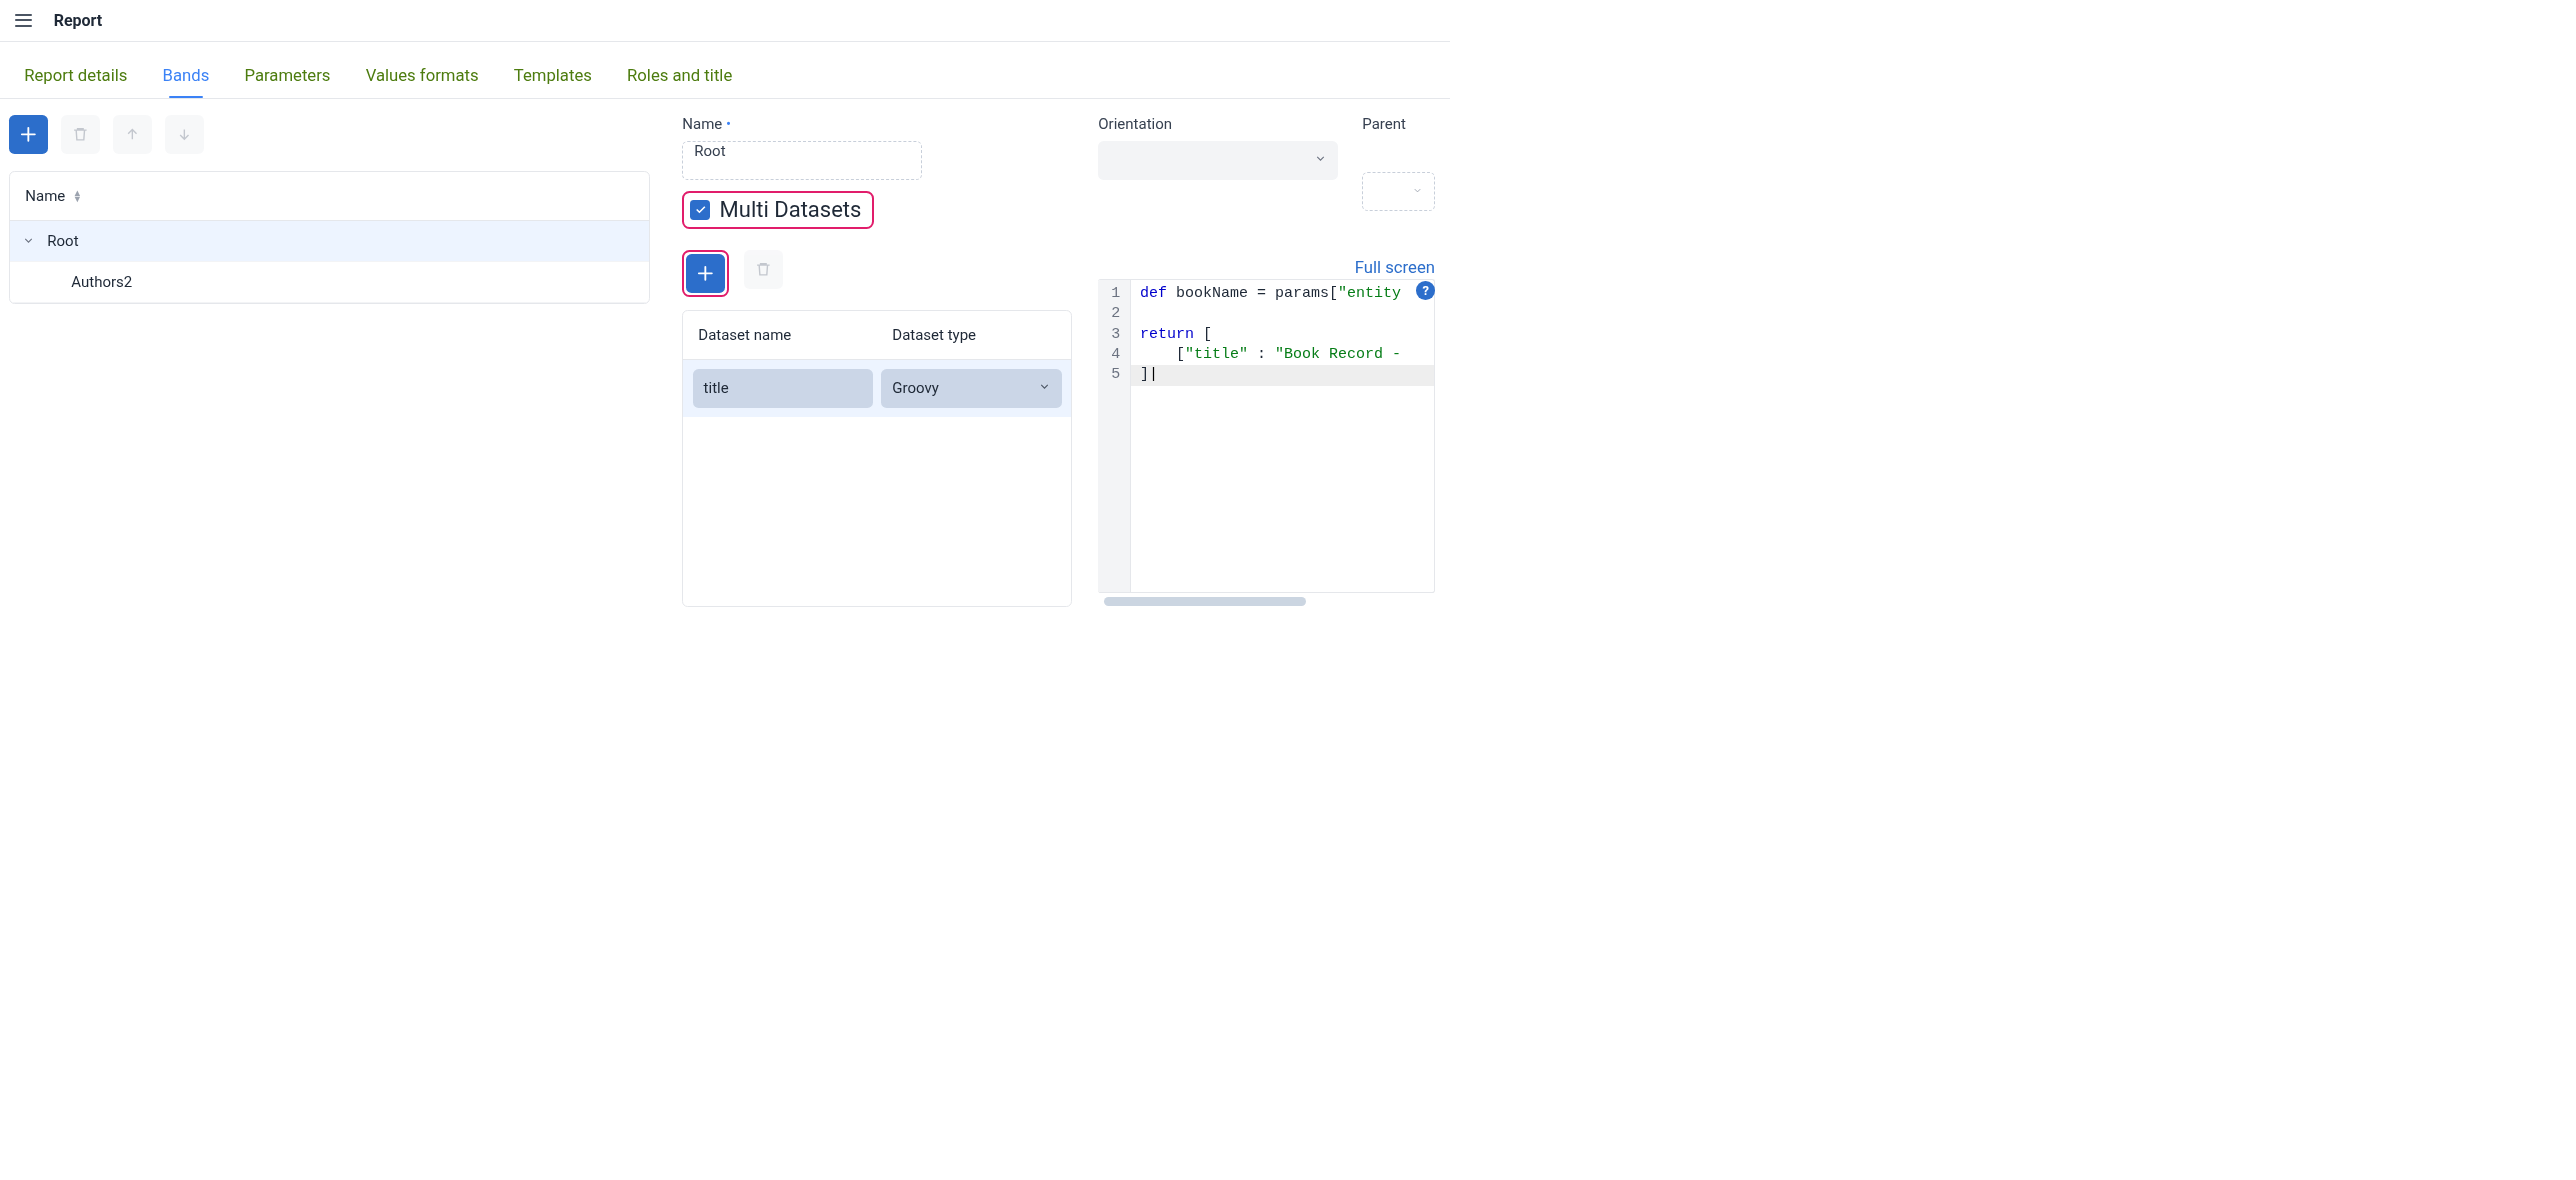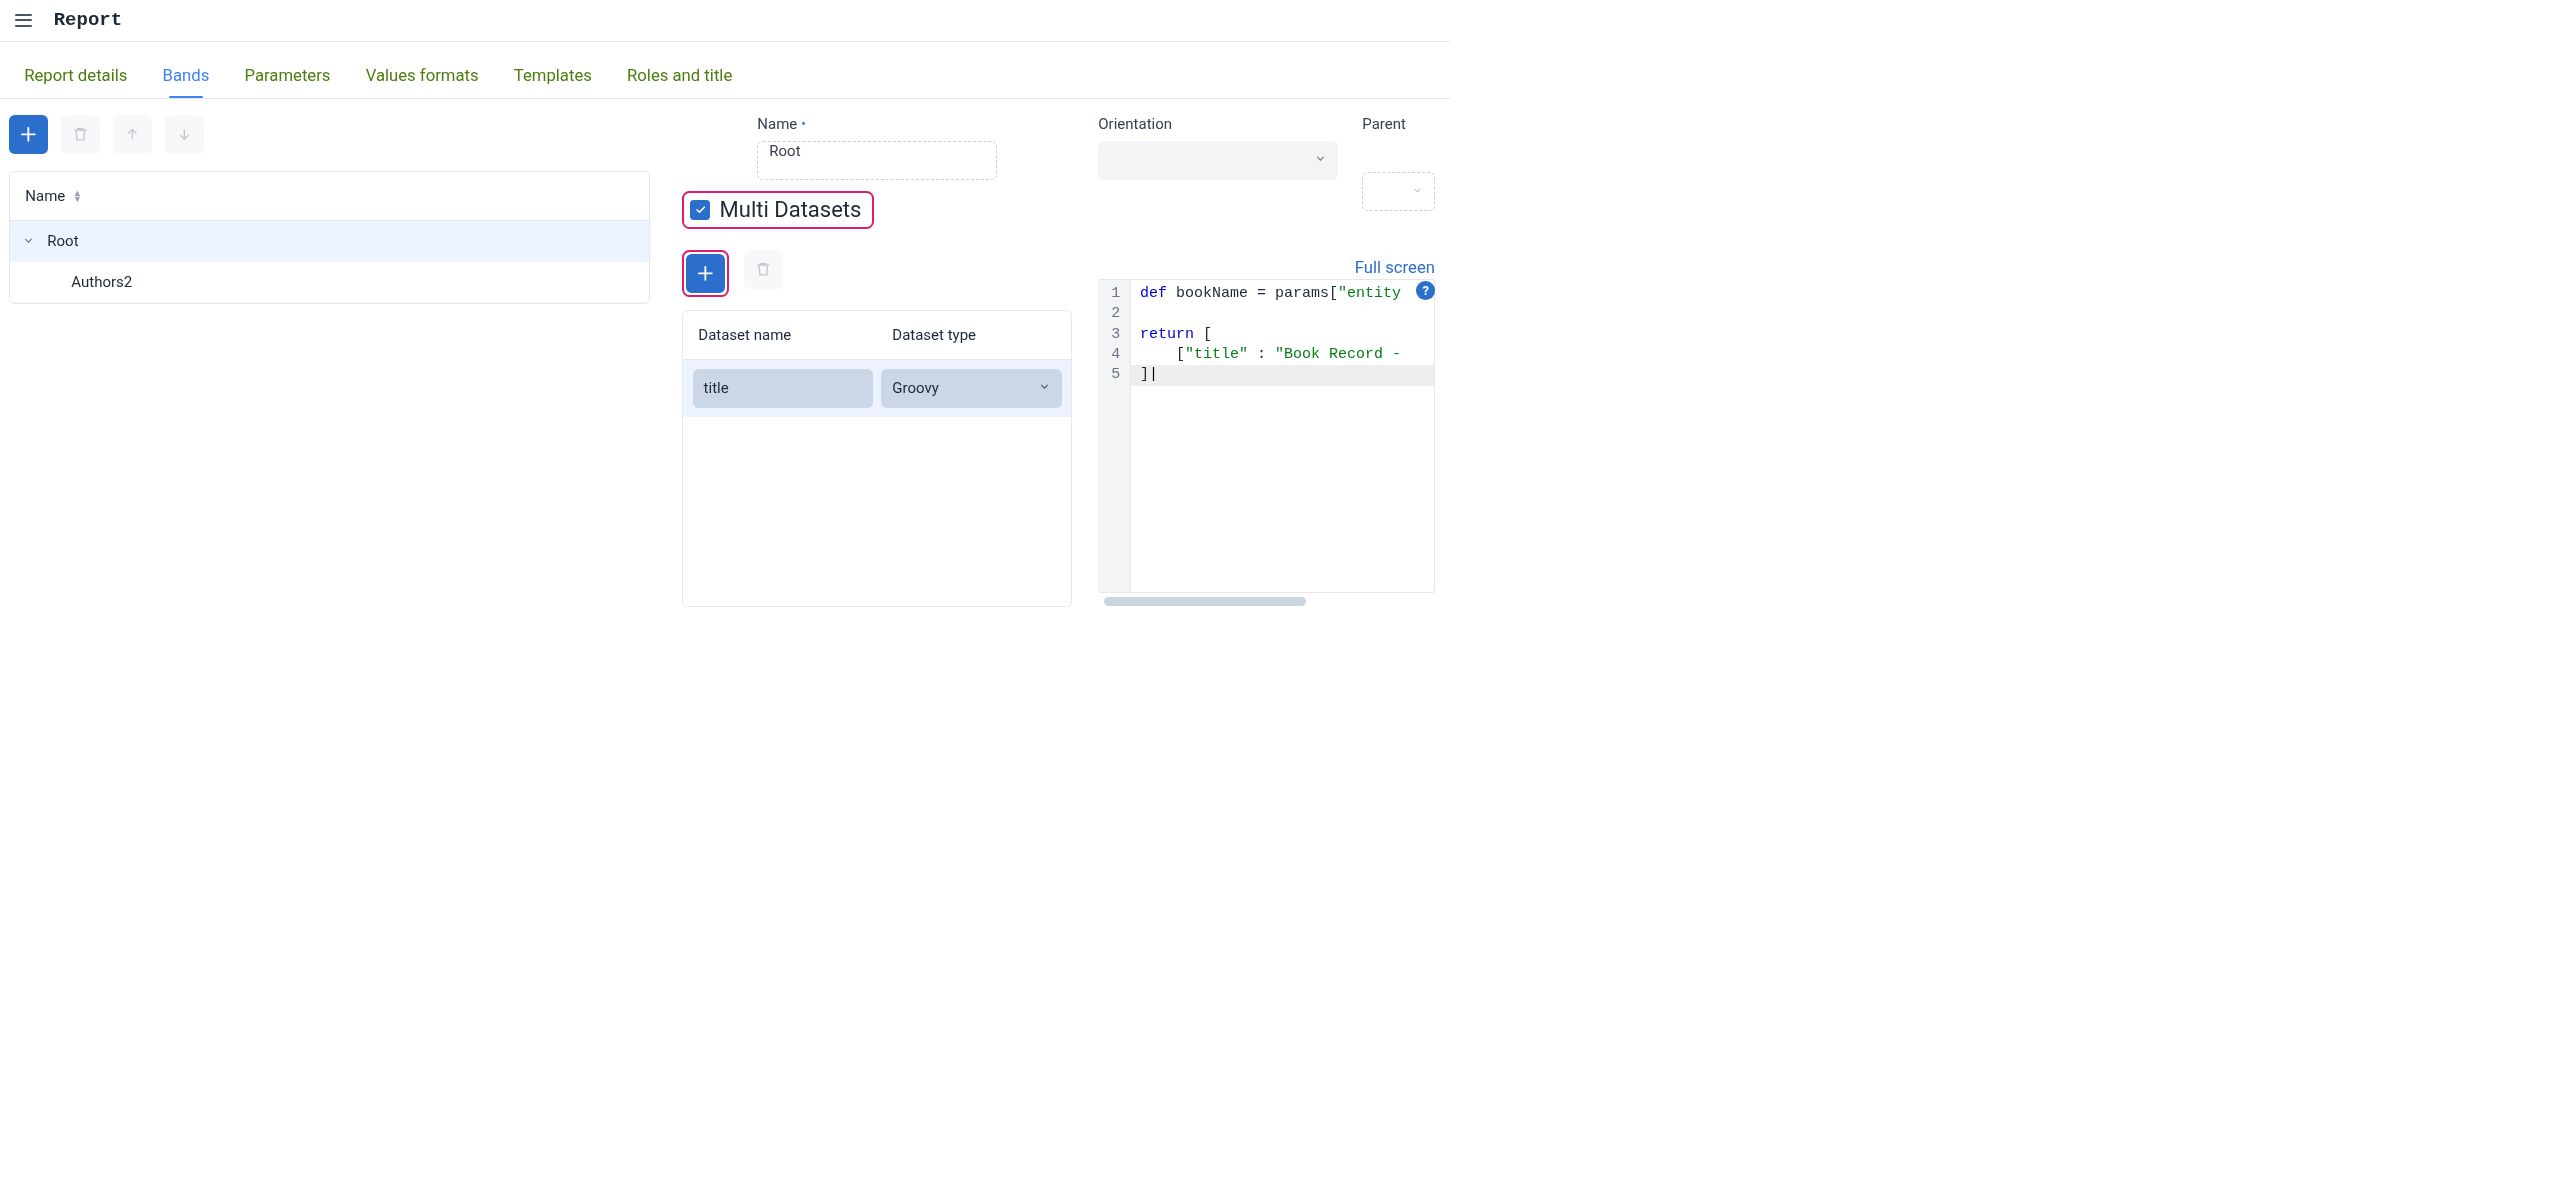--- a/index.html
+++ b/index.html
@@ -36,21 +36,21 @@
   .hamburger {
     width: 22px; height: 22px;
     display: flex; flex-direction: column; justify-content: center; gap: 3.7px;
     cursor: pointer;
     margin-right: 16.7px;
   }
   .hamburger span {
     display: block; height: 1.9px; width: 16.7px; background: #4B5563; border-radius: 0.9px;
   }
   .page-title {
-    font-weight: 700; font-size: 19px; font-family: Liberation Mono, monospace;
+    font-weight: 700; font-size: 16px;
   }
 
   
   .tabs {
     display: flex;
     gap: 24px;
     padding: 0 18.6px;
     border-bottom: 0.9px solid var(--border);
     margin-top: 13px;
   }
@@ -125,21 +125,21 @@
   .band-row.selected { background: var(--table-selected); }
   .band-row .indent-1 { padding-left: 50px; }
   .chevron {
     width: 15px; height: 15px;
     color: #6B7280;
     display: inline-flex; align-items: center; justify-content: center;
   }
 
   
   .form-col { flex: 0 0 390px; display:flex; flex-direction:column; }
-  .form-row { display: flex; gap: 24px; align-items:flex-start;justify-content:center; }
+  .form-row { display: flex; gap: 24px; align-items:flex-start; }
   .field { display:flex; flex-direction:column; gap:7.4px; }
   .field-label { font-size: 15px; color: #374151; }
   .required-dot { color: var(--blue-bright); margin-left:3.7px; }
   .text-input, .select-input {
     height: 39px;
     border: 0.9px dashed #C8CFDA;
     border-radius: 5.6px;
     padding: 0 11px;
     font-size: 15px;
     color: #374151;

